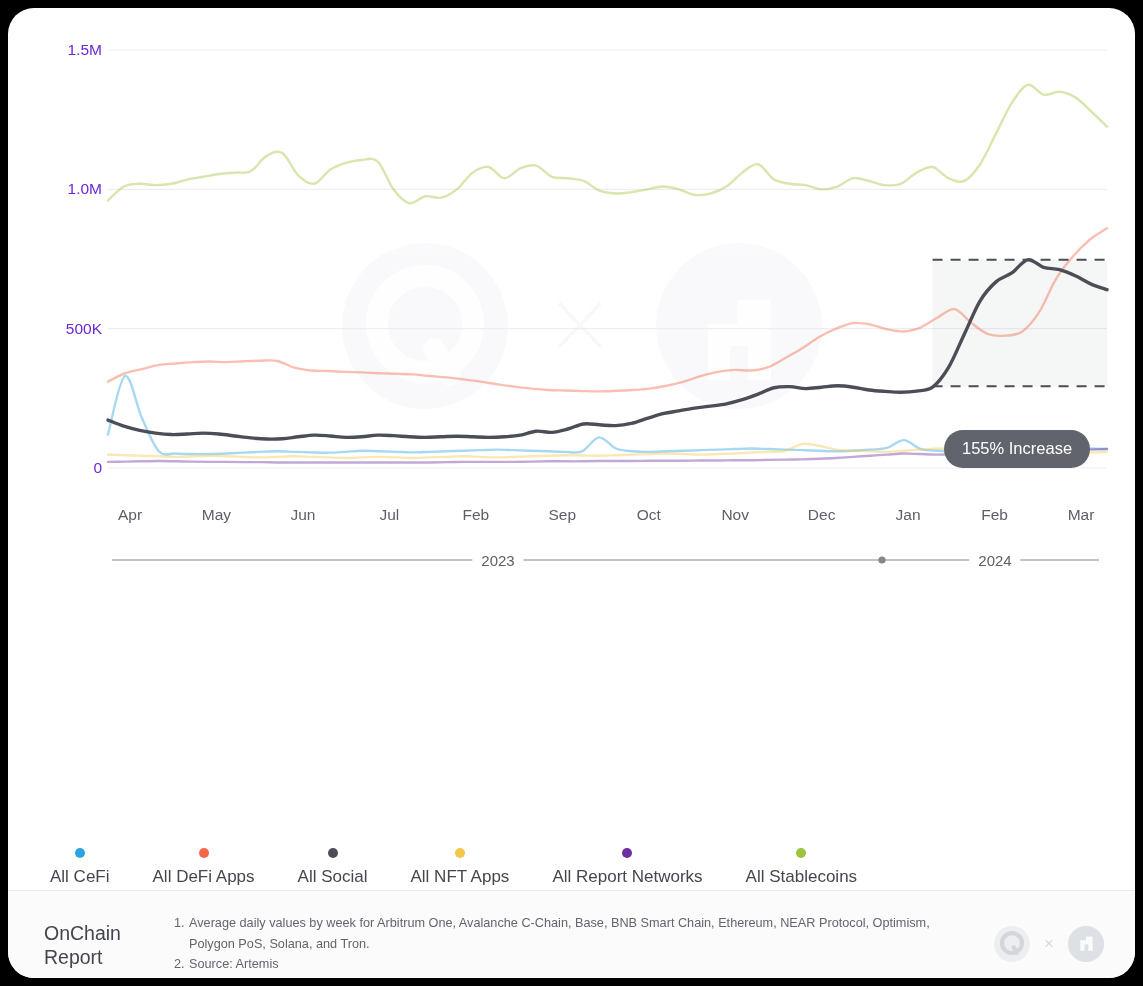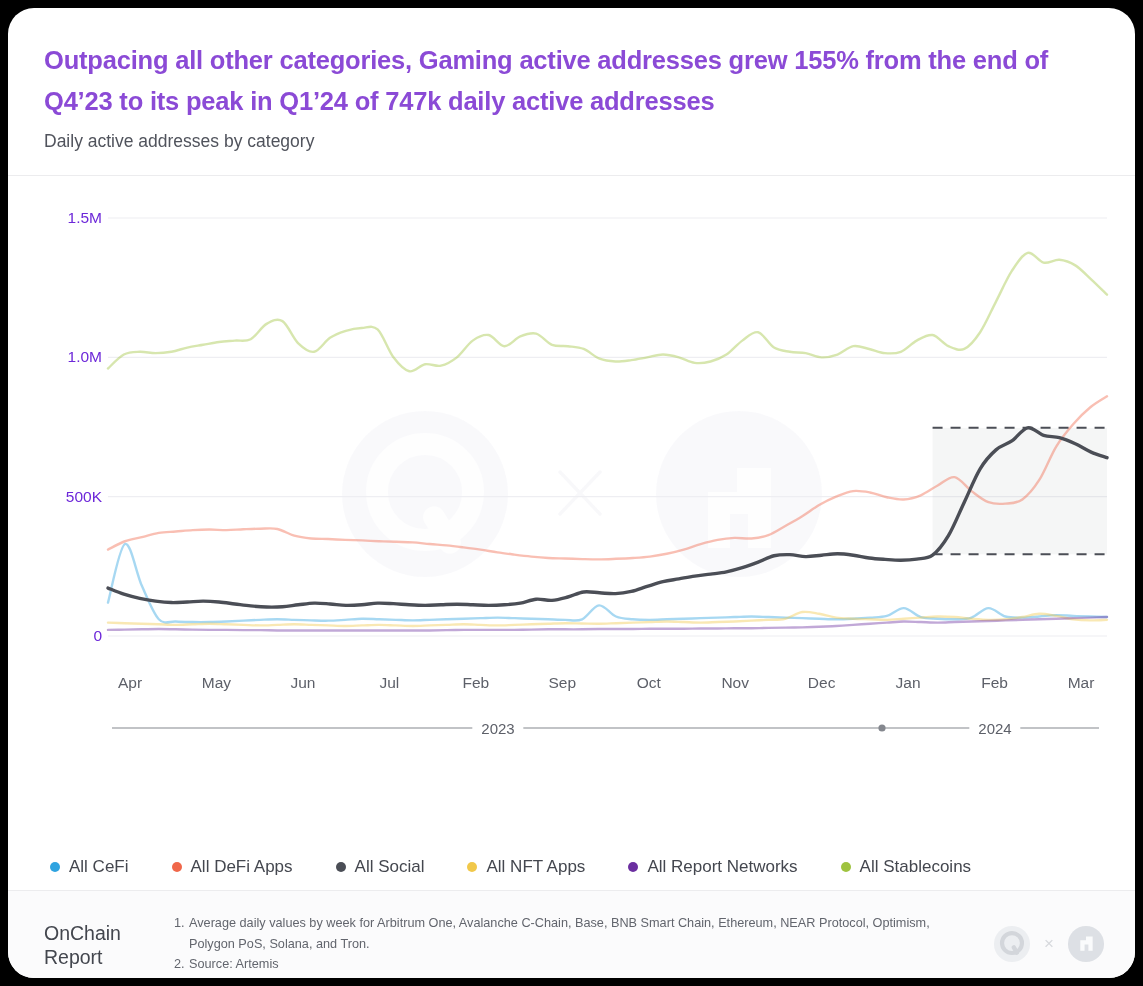--- a/index.html
+++ b/index.html
@@ -93,20 +93,21 @@
     padding: 6px 36px 0 42px;
     gap: 0;
     height: 52px;
   }
   .legend-item {
     display: flex;
     align-items: center;
     gap: 9px;
     margin-right: 43px;
     white-space: nowrap;
+    flex-direction: column;
   }
   .legend-item:last-child { margin-right: 0; }
   .legend-dot {
     width: 10px; height: 10px;
     border-radius: 50%;
     flex: 0 0 auto;
   }
   .legend-label {
     font-size: 17px;
     color: #44474f;
@@ -150,24 +151,20 @@
     padding-top: 14px;
   }
   .flogo { width: 38px; height: 38px; }
   .fx { color: #d7d9dd; font-size: 17px; }
 </style>
 </head>
 <body>
 
 <div id="card">
 
-  <div id="header">
-    <div id="chart-title">Outpacing all other categories, Gaming active addresses grew 155% from the end of Q4’23 to its peak in Q1’24 of 747k daily active addresses</div>
-    <div id="chart-subtitle">Daily active addresses by category</div>
-  </div>
 
   <div id="plot-area">
     <svg id="plot-svg" width="1127" height="600" viewBox="0 0 1127 600">
         <g opacity="0.42">
           <circle cx="417" cy="318" r="83" fill="#f2f2f7"></circle>
           <circle cx="417" cy="316" r="48" fill="none" stroke="#fdfdfe" stroke-width="22"></circle>
           <rect x="423" y="328" width="22" height="52" rx="11" fill="#fdfdfe" transform="rotate(-32 434 354)"></rect>
           <circle cx="731" cy="318" r="83" fill="#f2f2f7"></circle>
           <path d="M700 372 L700 316 L729 316 L729 292 L763 292 L763 372 L740 372 L740 338 L722 338 L722 372 Z" fill="#fdfdfe"></path>
           <g stroke="#efeff4" stroke-width="3.4" stroke-linecap="round">
@@ -212,20 +209,21 @@
         <div class="xlabel" style="left: 554.273px; top: 498px;">Sep</div>
         <div class="xlabel" style="left: 640.727px; top: 498px;">Oct</div>
         <div class="xlabel" style="left: 727.182px; top: 498px;">Nov</div>
         <div class="xlabel" style="left: 813.636px; top: 498px;">Dec</div>
         <div class="xlabel" style="left: 900.091px; top: 498px;">Jan</div>
         <div class="xlabel" style="left: 986.545px; top: 498px;">Feb</div>
         <div class="xlabel" style="left: 1073px; top: 498px;">Mar</div>
         <div class="year-label" style="left: 490px; top: 552px;">2023</div>
         <div class="year-label" style="left: 987px; top: 552px;">2024</div>
       </div>
+    <div id="badge">155% Increase</div>
   </div>
 
   <div id="legend">
       <div class="legend-item">
         <span class="legend-dot" style="background: rgb(46, 163, 224);"></span>
         <span class="legend-label">All CeFi</span>
       </div>
       <div class="legend-item">
         <span class="legend-dot" style="background: rgb(240, 103, 74);"></span>
         <span class="legend-label">All DeFi Apps</span>

